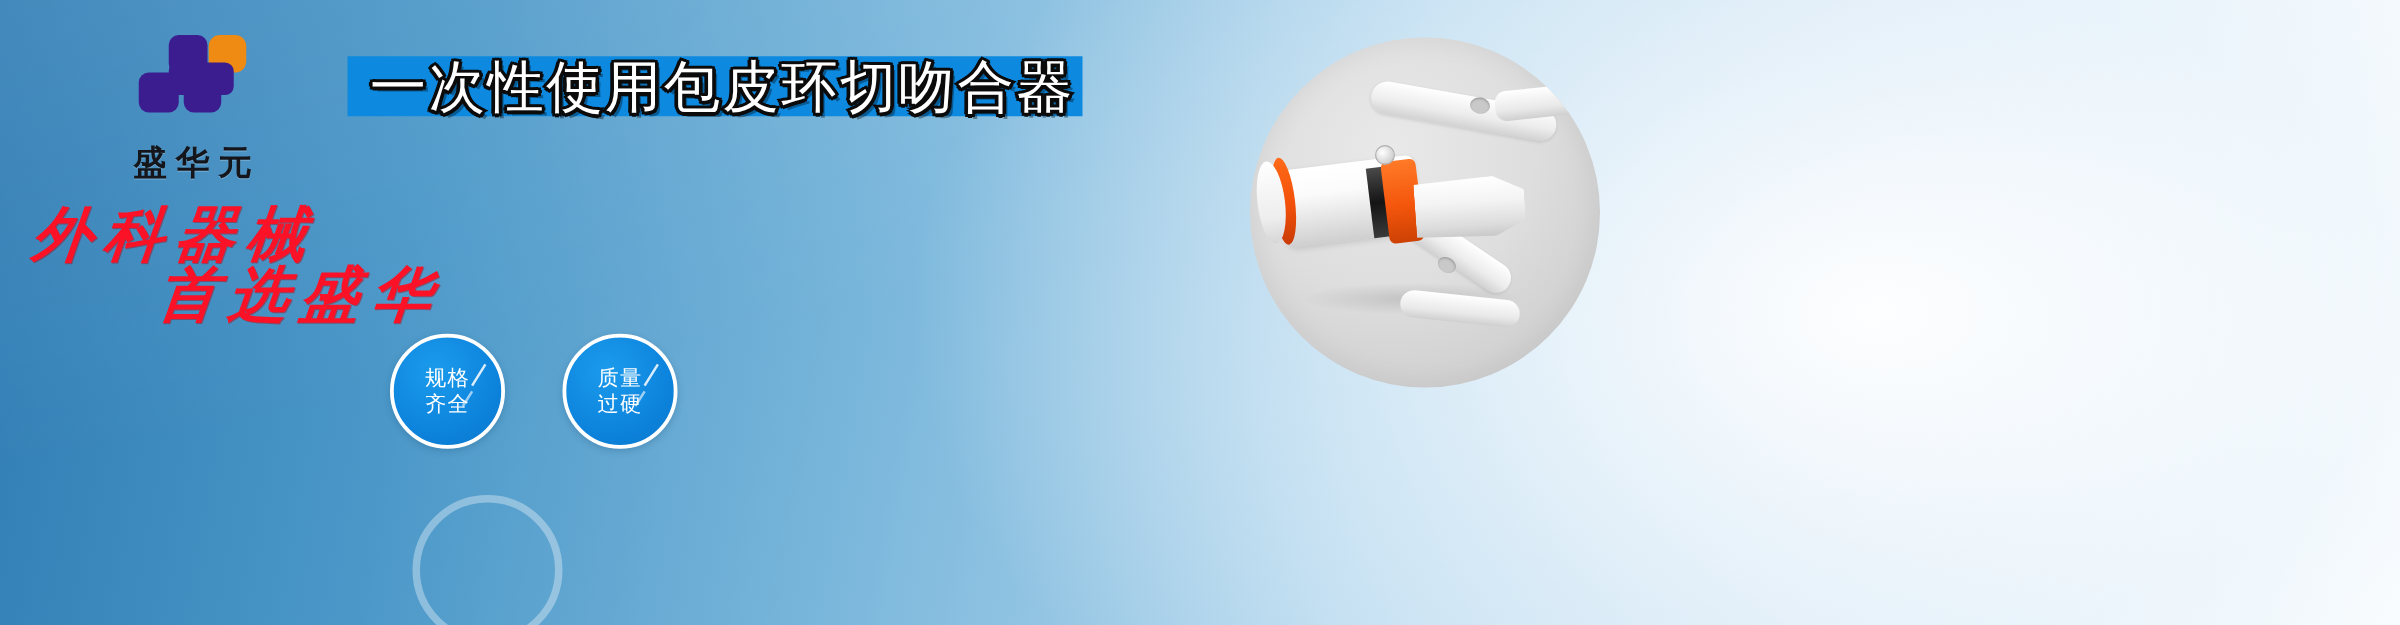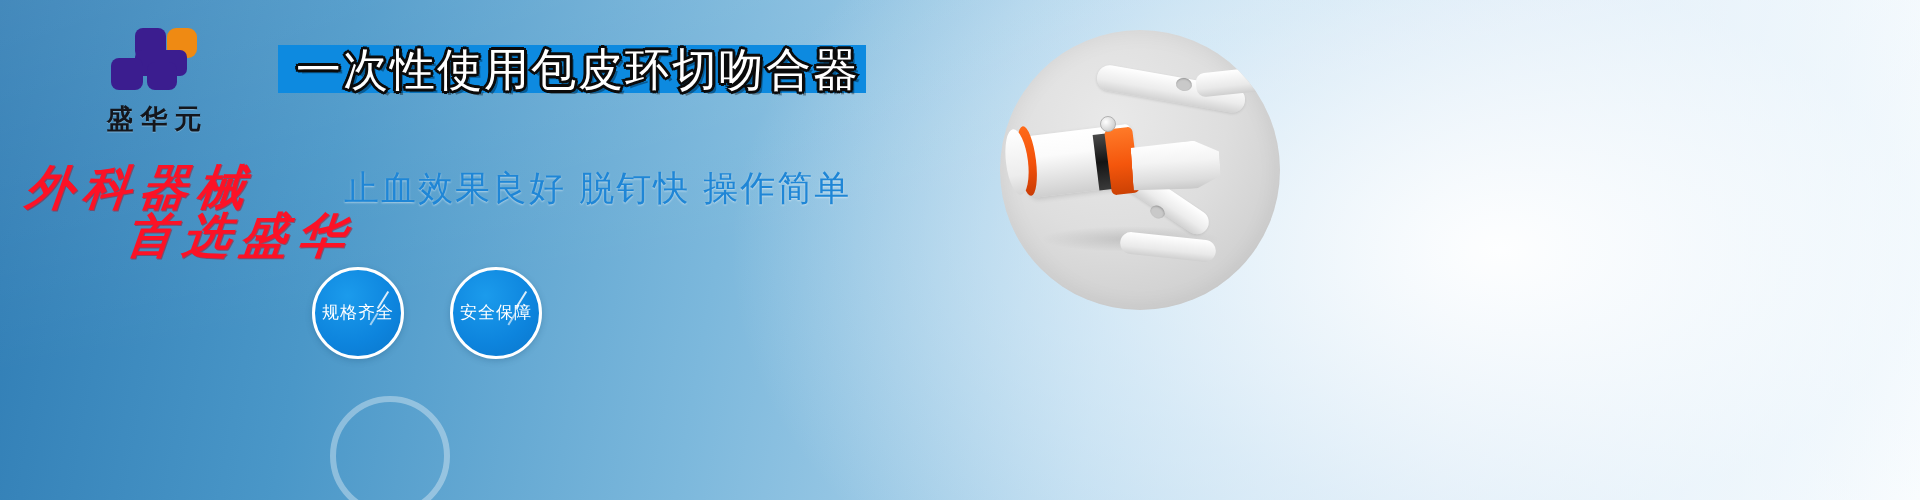--- a/index.html
+++ b/index.html
@@ -24,21 +24,21 @@
   
   #logo { position:absolute; left:64px; top:28px; width:180px; }
   .logo-mark { position:relative; width:86px; height:64px; margin:0 auto; }
   .sq { position:absolute; border-radius:8px; }
   .sq-a { left:24px;  top:0px;  width:31px; height:31px; background:#3b1d8f; }
   .sq-b { left:56px;  top:0px;  width:30px; height:30px; background:#ef8a13; border-radius:9px; }
   .sq-c { left:24px;  top:22px; width:52px; height:26px; background:#3b1d8f; border-radius:7px;}
   .sq-d { left:0px;   top:30px; width:32px; height:32px; background:#3b1d8f; }
   .sq-e { left:36px;  top:34px; width:30px; height:28px; background:#3b1d8f; }
   .logo-text {
-    margin-top:9px; text-align:center; color:#14161c;
+    margin-top:20px; text-align:center; color:#14161c;
     font-family:"Liberation Serif", serif; font-weight:700;
     font-size:27px; letter-spacing:7px; text-indent:7px;
     text-shadow:0 1px 0 rgba(255,255,255,0.25);
   }
 
   
   #title-banner {
     position:absolute; left:278px; top:45px; width:588px; height:48px;
     background:#0d8ae0;
     box-shadow:0 0 0 0 rgba(0,0,0,0);
@@ -77,23 +77,23 @@
     text-shadow:0 1px 2px rgba(255,255,255,0.5);
   }
 
   
   #circles { position:absolute; left:312px; top:267px; display:flex; gap:46px; }
   .circle {
     position:relative; width:92px; height:92px; border-radius:50%;
     background:radial-gradient(circle at 38% 30%, #1b9bec 0%, #0d84dd 60%, #0a76cb 100%);
     border:3px solid #ffffff;
     box-shadow:0 2px 6px rgba(20,70,110,0.25);
-    display:flex; flex-direction:row; align-items:center; justify-content:center;
+    display:flex; flex-direction:column; align-items:center; justify-content:center;
     color:#ffffff; font-size:17px; line-height:21px; letter-spacing:1px;
-    font-family:Liberation Mono, monospace;
+    font-family:Liberation Sans, sans-serif;
   }
   .circle .slash {
     position:absolute; right:17px; top:20px; width:2px; height:20px;
     background:rgba(255,255,255,0.85); transform:rotate(32deg);
   }
   .circle .slash2 {
     position:absolute; right:26px; top:42px; width:2px; height:14px;
     background:rgba(255,255,255,0.6); transform:rotate(32deg);
   }
   .circle span { display:block; }
@@ -217,32 +217,31 @@
     </div>
     <div class="logo-text">盛华元</div>
   </div>
 
   <div id="title-banner"></div>
   <div id="title-text">一次性使用包皮环切吻合器</div>
 
   <div class="callig" id="callig-1">外科器械</div>
   <div class="callig" id="callig-2">首选盛华</div>
 
-  <div id="subtitle">止血效果良好 脱钉快 操作简单</div>
 
   <div id="circles">
     <div class="circle">
       <span>规格</span>
       <span>齐全</span>
       <i class="slash"></i>
       <i class="slash2"></i>
     </div>
     <div class="circle">
-      <span>安全</span>
-      <span>保障</span>
+      <span>质量</span>
+      <span>过硬</span>
       <i class="slash"></i>
       <i class="slash2"></i>
     </div>
   </div>
 
   <div id="product">
     <div class="dev dev-shadow"></div>
     <div class="dev dev-arm-top"></div>
     <div class="dev dev-arm-top2"></div>
     <div class="dev dev-hole-a"></div>

